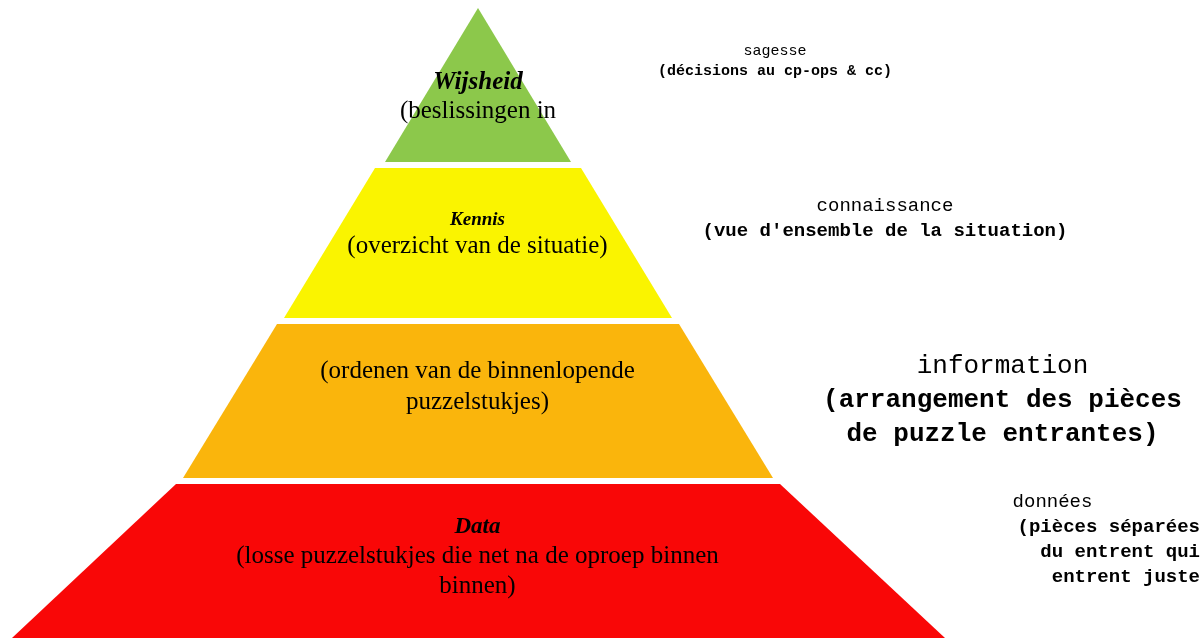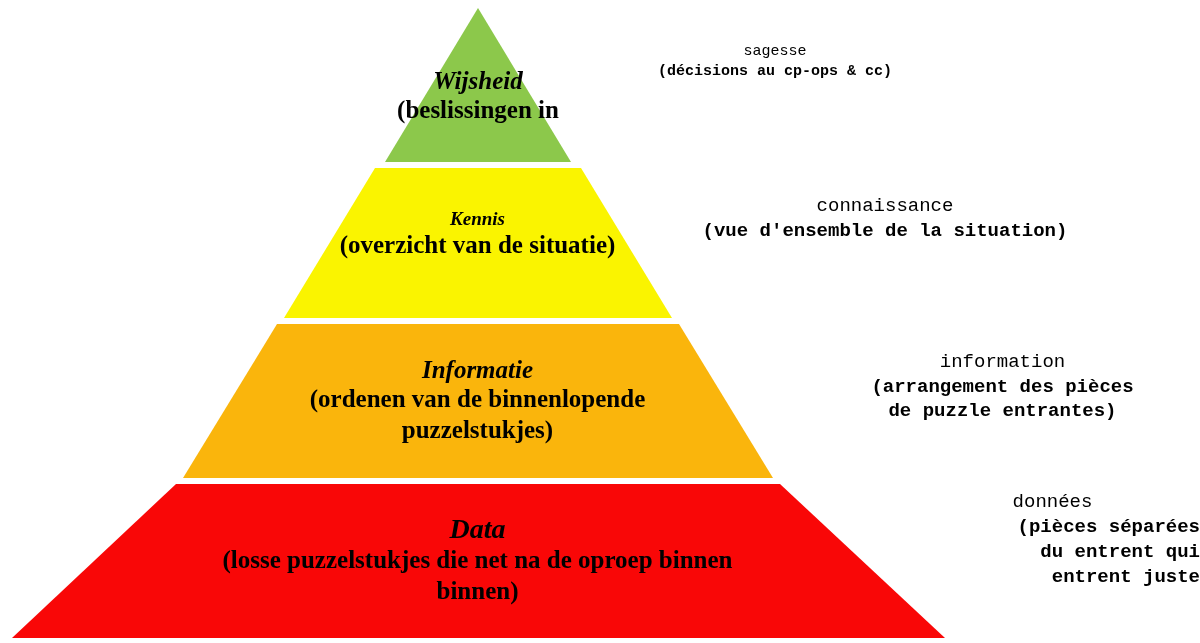--- a/index.html
+++ b/index.html
@@ -24,55 +24,55 @@
     white-space:nowrap;
   }
   .tier-label .t-title{
     display:block;
     font-weight:bold;
     font-family:"Liberation Serif", serif;
     font-style:italic;
   }
   .tier-label .t-sub{
     display:block;
-    font-weight:bold;
+    font-weight:normal;
     font-family:"Liberation Serif", serif;
   }
 
   #label-wijsheid{left:278px;top:66px;width:400px;}
   #label-wijsheid .t-title{font-size:25px;}
   #label-wijsheid .t-sub{font-size:25px;}
 
   #label-kennis{left:245px;top:208px;width:465px;}
   #label-kennis .t-title{font-size:19px;}
   #label-kennis .t-sub{font-size:25px;}
 
   #label-informatie{left:205px;top:355px;width:545px;}
   #label-informatie .t-title{font-size:25px;}
   #label-informatie .t-sub{font-size:25px;white-space:normal;}
   #label-informatie .t-sub{line-height:1.22;}
 
   #label-data{left:120px;top:513px;width:715px;}
-  #label-data .t-title{font-size:28px;}
+  #label-data .t-title{font-size:23px;}
   #label-data .t-sub{font-size:25px;white-space:normal;line-height:1.22;}
 
   
   .fr-label{
     position:absolute;
     text-align:center;
     color:#000000;
     font-family:"Liberation Mono", monospace;
     line-height:1.30;
   }
   .fr-label .f-title{display:block;font-weight:normal;}
   .fr-label .f-sub{display:block;font-weight:bold;}
 
   #fr-sagesse{left:565px;top:42px;width:420px;font-size:15px;}
   #fr-connaissance{left:640px;top:194px;width:490px;font-size:19px;}
-  #fr-information{left:815px;top:350px;width:375px;font-size:19px;}
+  #fr-information{left:815px;top:350px;width:375px;font-size:26px;}
   #fr-donnees{left:905px;top:490px;width:295px;font-size:19px;}
   #fr-donnees .f-sub{line-height:1.33;text-align:right;}
 </style>
 </head>
 <body style="background: rgb(255, 255, 255);">
 
 <div id="stage">
 
   <svg id="pyramid" viewBox="0 0 1200 643">
 
@@ -89,21 +89,20 @@
     <span class="t-title">Wijsheid</span>
     <span class="t-sub">(beslissingen in</span>
   </div>
 
   <div class="tier-label" id="label-kennis">
     <span class="t-title">Kennis</span>
     <span class="t-sub">(overzicht van de situatie)</span>
   </div>
 
   <div class="tier-label" id="label-informatie">
-    <span class="t-title">Informatie</span>
     <span class="t-sub">(ordenen van de binnenlopende</span>
     <span class="t-sub">puzzelstukjes)</span>
   </div>
 
   <div class="tier-label" id="label-data">
     <span class="t-title">Data</span>
     <span class="t-sub">(losse puzzelstukjes die net na de oproep binnen</span>
     <span class="t-sub">binnen)</span>
   </div>
 

